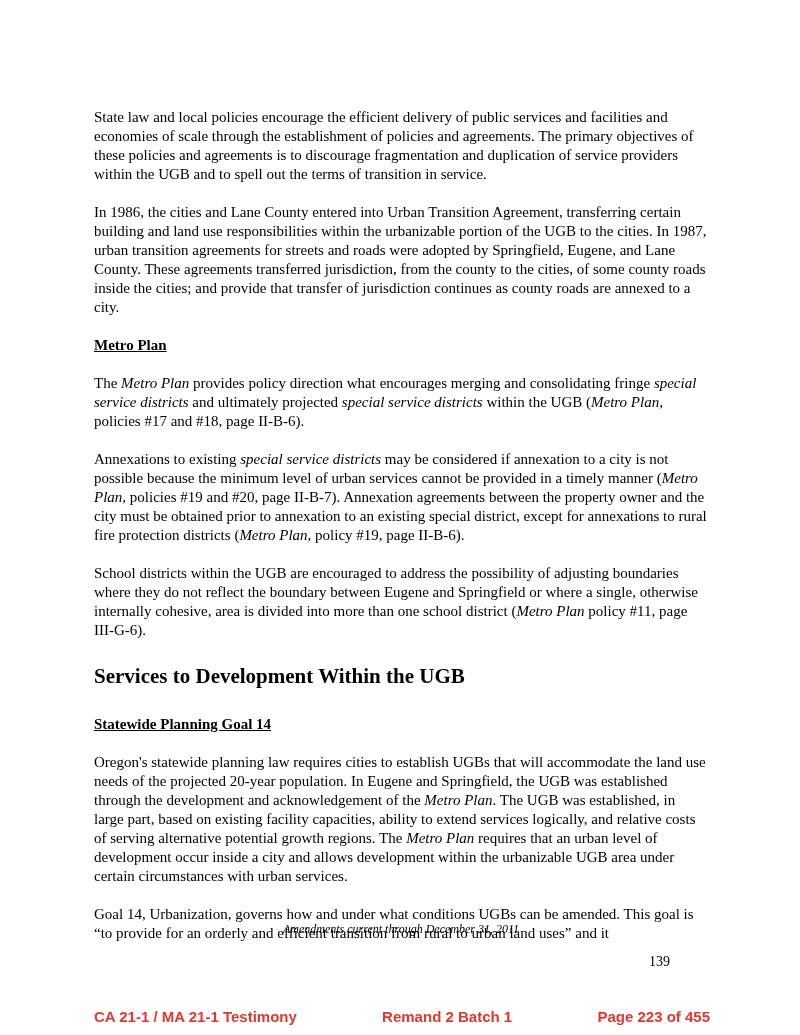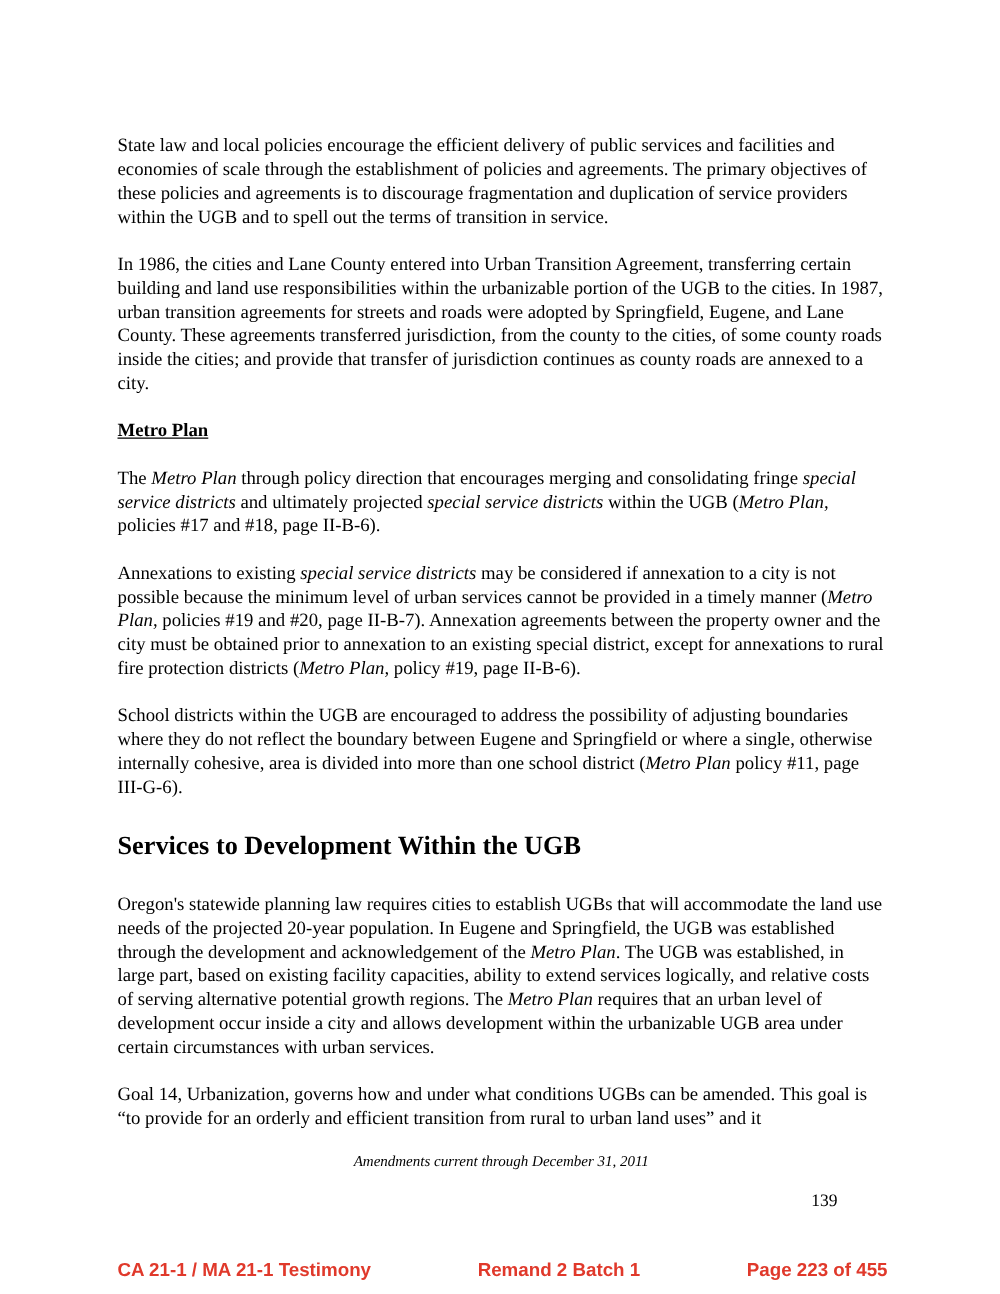--- a/index.html
+++ b/index.html
@@ -82,24 +82,25 @@
 </style>
 </head>
 <body>
 
 <div class="page">
 
   <div class="content">
     <p class="para"><span>State law and local policies encourage the efficient delivery of public services and facilities and economies of scale through the establishment of policies and agreements.  The primary objectives of these policies and agreements is to discourage fragmentation and duplication of service providers within the UGB and to spell out the terms of transition in service.</span></p>
     <p class="para"><span>In 1986, the cities and Lane County entered into Urban Transition Agreement, transferring certain building and land use responsibilities within the urbanizable portion of the UGB to the cities.  In 1987, urban transition agreements for streets and roads were adopted by Springfield, Eugene, and Lane County.  These agreements transferred jurisdiction, from the county to the cities, of some county roads inside the cities; and provide that transfer of jurisdiction continues as county roads are annexed to a city.</span></p>
     <h3 class="subheading"><span>Metro Plan</span></h3>
-    <p class="para"><span>The </span><em>Metro Plan</em><span> through policy direction that encourages merging and consolidating fringe </span><em>special service districts</em><span> and ultimately projected </span><em>special service districts</em><span> within the UGB (</span><em>Metro Plan,</em><span> policies #17 and #18, page II-B-6).</span></p>
+    <p class="para"><span>The </span><em>Metro Plan</em><span> provides policy direction what encourages merging and consolidating fringe </span><em>special service districts</em><span> and ultimately projected </span><em>special service districts</em><span> within the UGB (</span><em>Metro Plan,</em><span> policies #17 and #18, page II-B-6).</span></p>
     <p class="para"><span>Annexations to existing </span><em>special service districts</em><span> may be considered if annexation to a city is not possible because the minimum level of urban services cannot be provided in a timely manner (</span><em>Metro Plan,</em><span> policies #19 and #20, page II-B-7).  Annexation agreements between the property owner and the city must be obtained prior to annexation to an existing special district, except for annexations to rural fire protection districts (</span><em>Metro Plan,</em><span> policy #19, page II-B-6).</span></p>
     <p class="para"><span>School districts within the UGB are encouraged to address the possibility of adjusting boundaries where they do not reflect the boundary between Eugene and Springfield or where a single, otherwise internally cohesive, area is divided into more than one school district (</span><em>Metro Plan</em><span> policy #11, page III-G-6).</span></p>
     <h1 class="section-heading"><span>Services to Development Within the UGB</span></h1>
+    <h3 class="subheading"><span>Statewide Planning Goal 14</span></h3>
     <p class="para"><span>Oregon's statewide planning law requires cities to establish UGBs that will accommodate the land use needs of the projected 20-year population.  In Eugene and Springfield, the UGB was established through the development and acknowledgement of the </span><em>Metro Plan</em><span>.  The UGB was established, in large part, based on existing facility capacities, ability to extend services logically, and relative costs of serving alternative potential growth regions.  The </span><em>Metro Plan</em><span> requires that an urban level of development occur inside a city and allows development within the urbanizable UGB area under certain circumstances with urban services.</span></p>
     <p class="para"><span>Goal 14, Urbanization, governs how and under what conditions UGBs can be amended.  This goal is “to provide for an orderly and efficient transition from rural to urban land uses” and it</span></p>
   </div>
 
   <div class="footer">
     <div class="footer-line2">Amendments current through December 31, 2011</div>
   </div>
 
   <div class="page-number">139</div>
 

